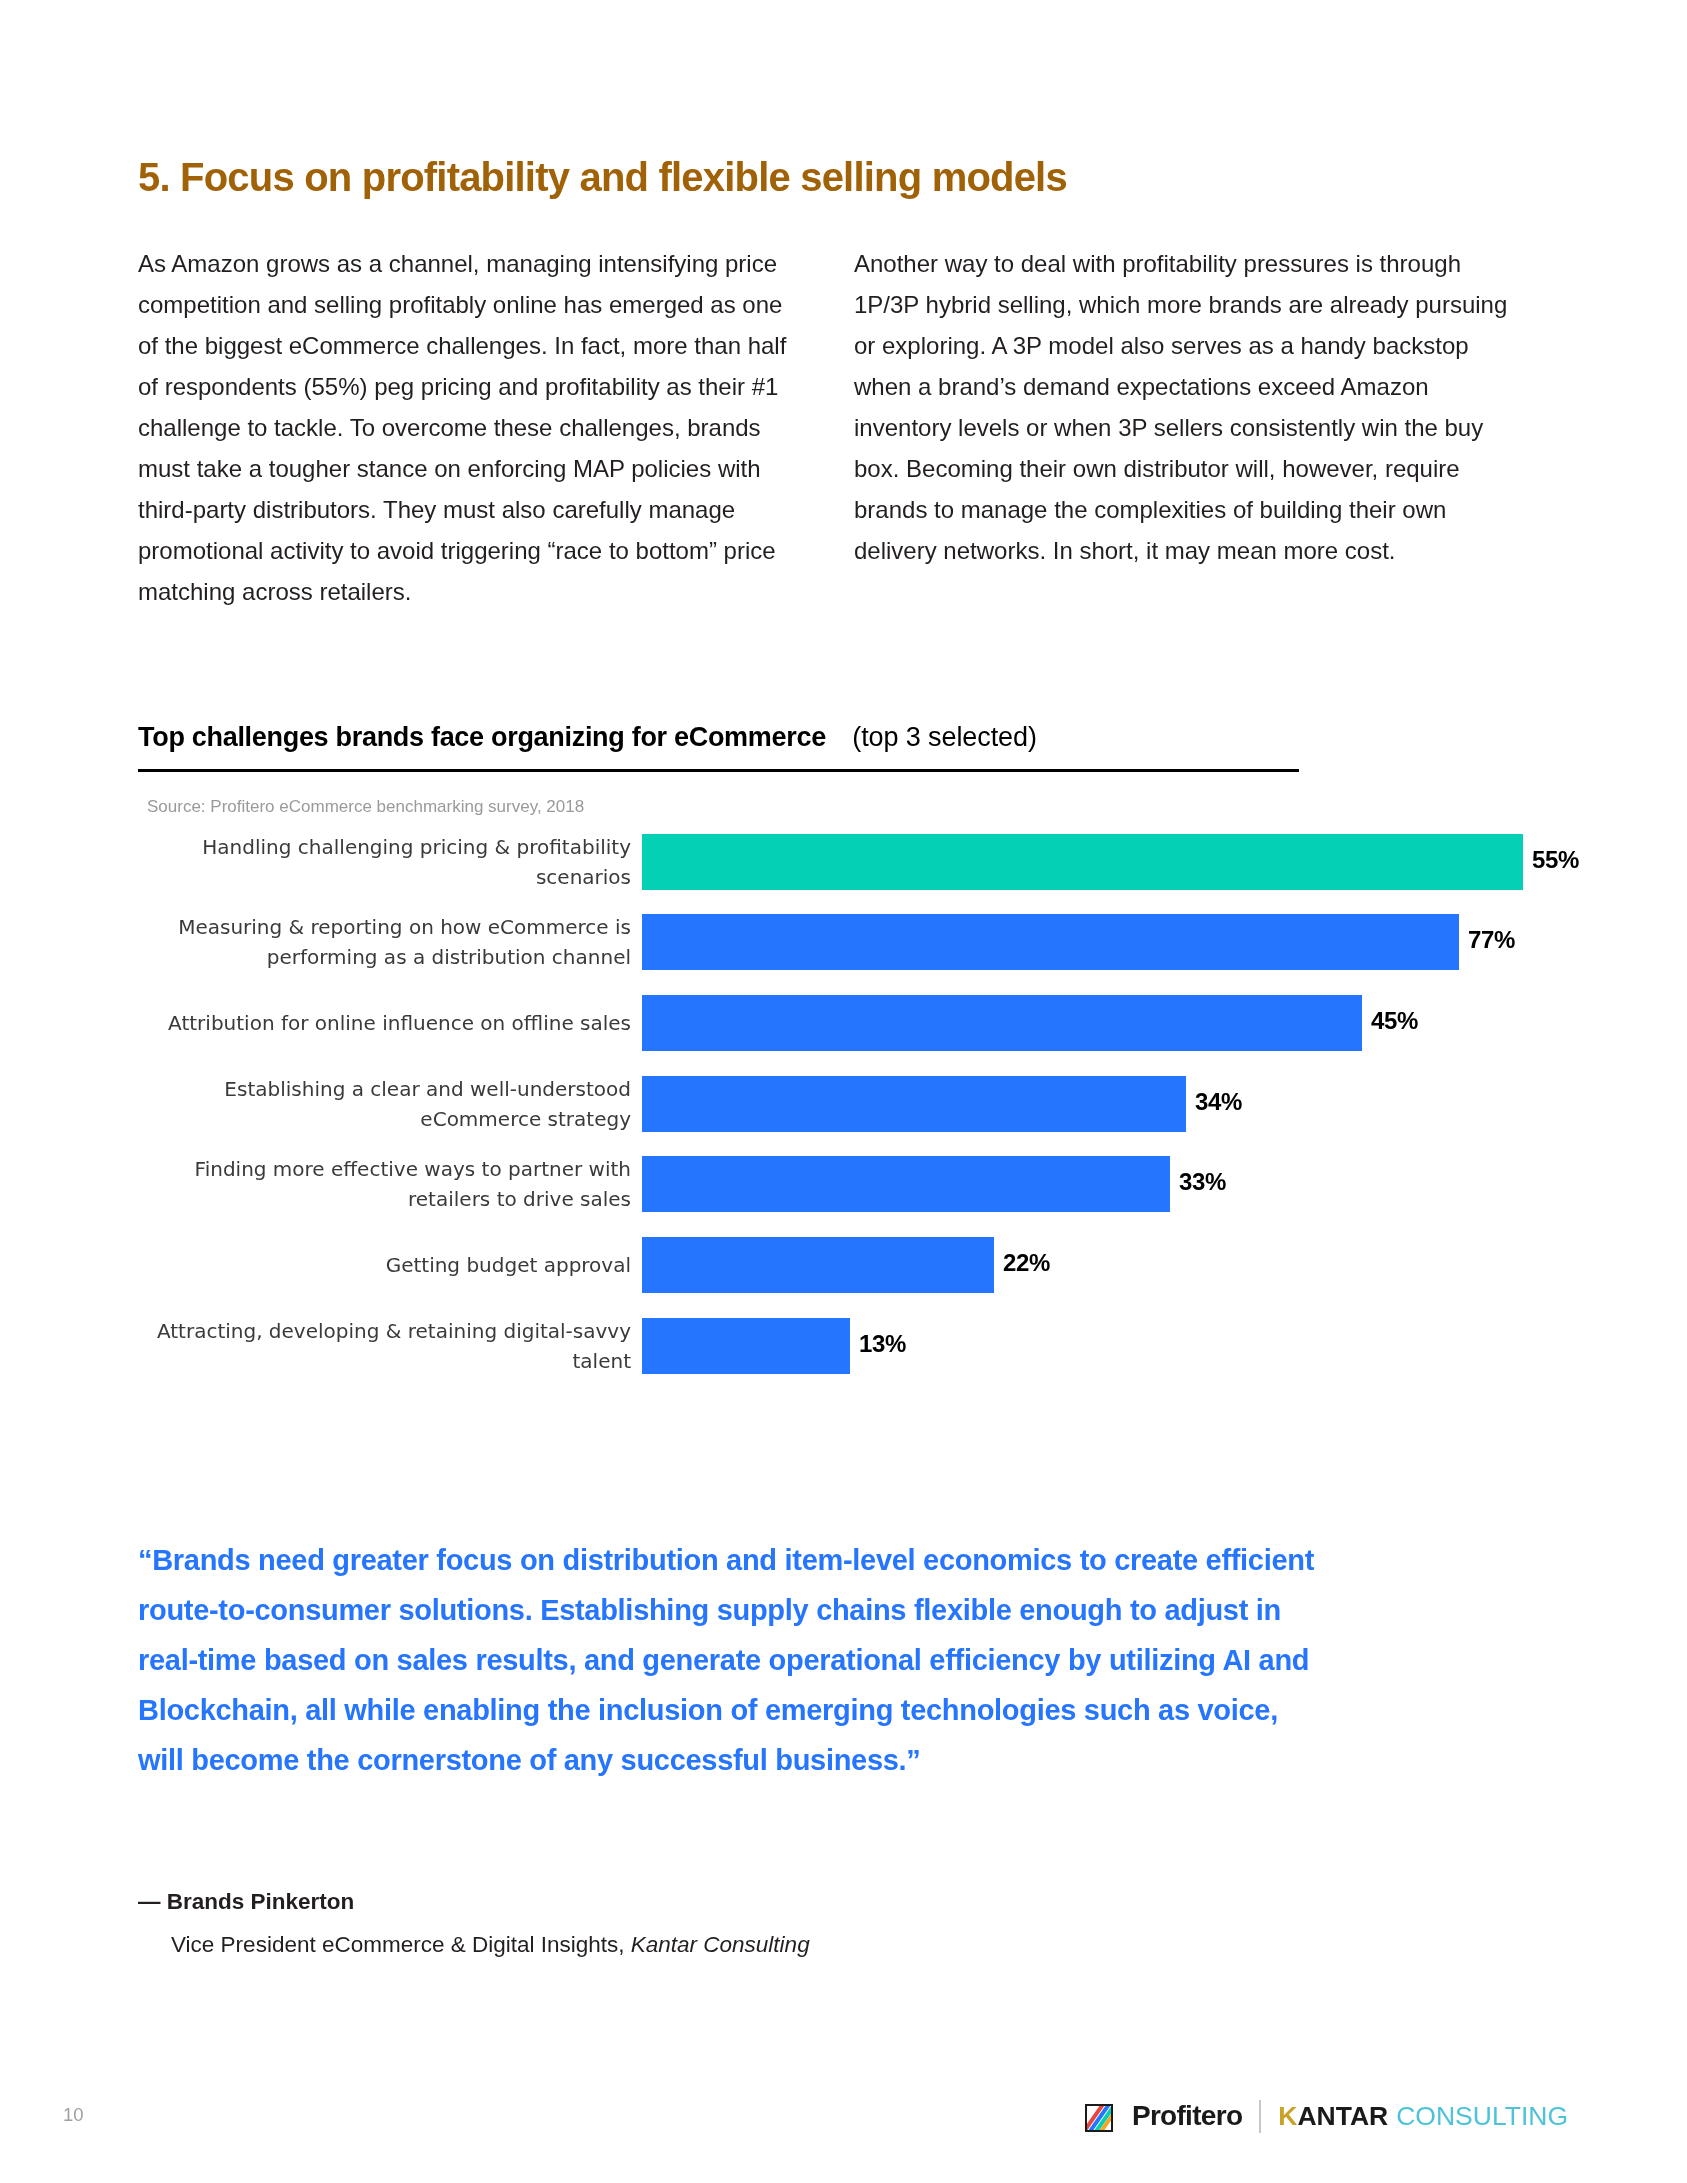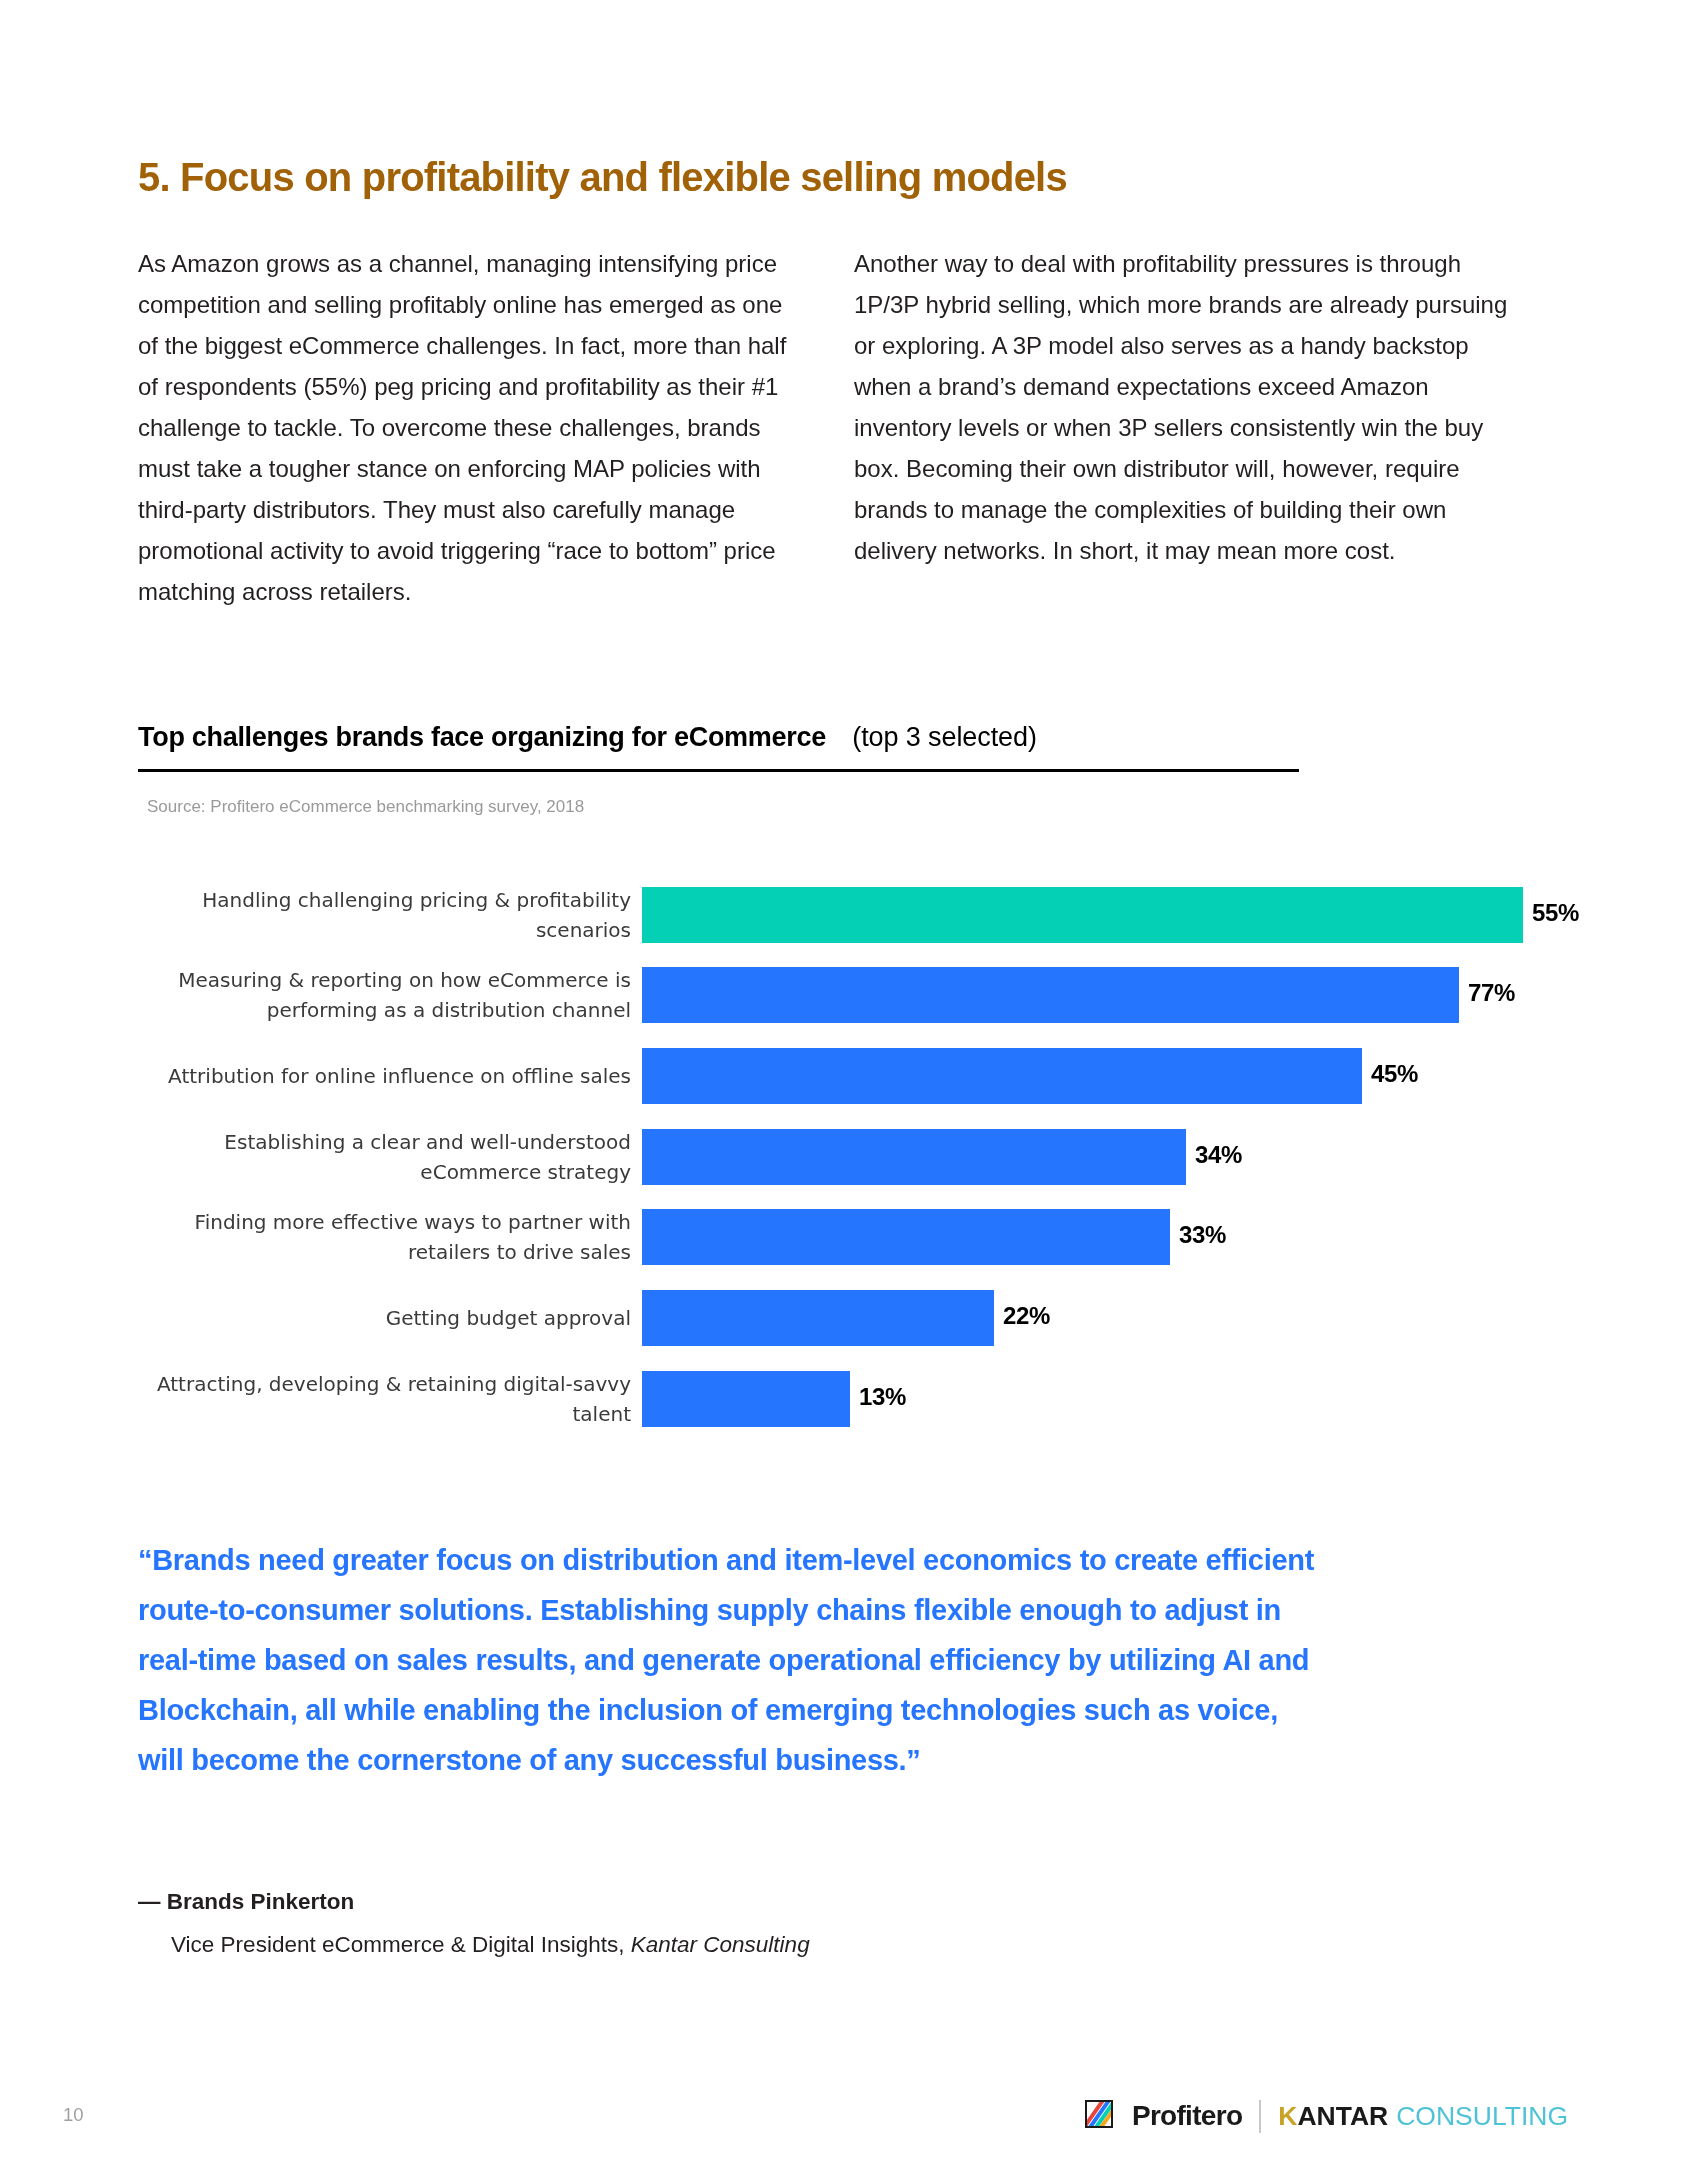--- a/index.html
+++ b/index.html
@@ -55,21 +55,21 @@
     position:absolute; left:138px; top:769px;
     width:1161px; height:3.3px; background:#000;
   }
   .chart-source{
     position:absolute; left:147px; top:797px;
     font-size:17px; color:#9a9a9a;
     font-family:Liberation Sans, sans-serif;
   }
 
   
-  .chart{ position:absolute; left:0; top:880px; width:1347px; height:595px; }
+  .chart{ position:absolute; left:0; top:827px; width:1347px; height:595px; }
   .row{ position:absolute; left:0; width:1687px; }
   .catwrap{ position:absolute; left:122px; width:509px; }
   .bar{
     position:absolute; left:642px;
     background:#2575fe;
   }
   .bar.accent{ background:#03d0b4; }
   .val{
     position:absolute;
     font-family:"Liberation Sans", sans-serif;
@@ -102,21 +102,21 @@
   
   .page-num{
     position:absolute; left:63px; top:2104px;
     font-size:18.5px; color:#a0a0a0;
     font-family:"Liberation Sans", sans-serif;
   }
   .footer-logos{
     position:absolute; right:119px; top:2096px;
     height:40px; display:flex; align-items:center; gap:17px;
   }
-  .profitero{ display:flex; align-items:flex-start; gap:19px;padding-left:20px; }
+  .profitero{ display:flex; align-items:flex-end; gap:19px;padding-left:20px; }
   .prof-mark{
     width:28px; height:28px; position:relative;
     border:2px solid #1a1a1a; box-sizing:border-box;
     overflow:hidden; background:#fff;
   }
   .prof-mark i{
     position:absolute; width:4px; height:42px; top:-7.3px;
     transform:rotate(35deg); display:block;
   }
   .prof-mark i:nth-child(1){ left:2.6px;  background:#e8453c; }

